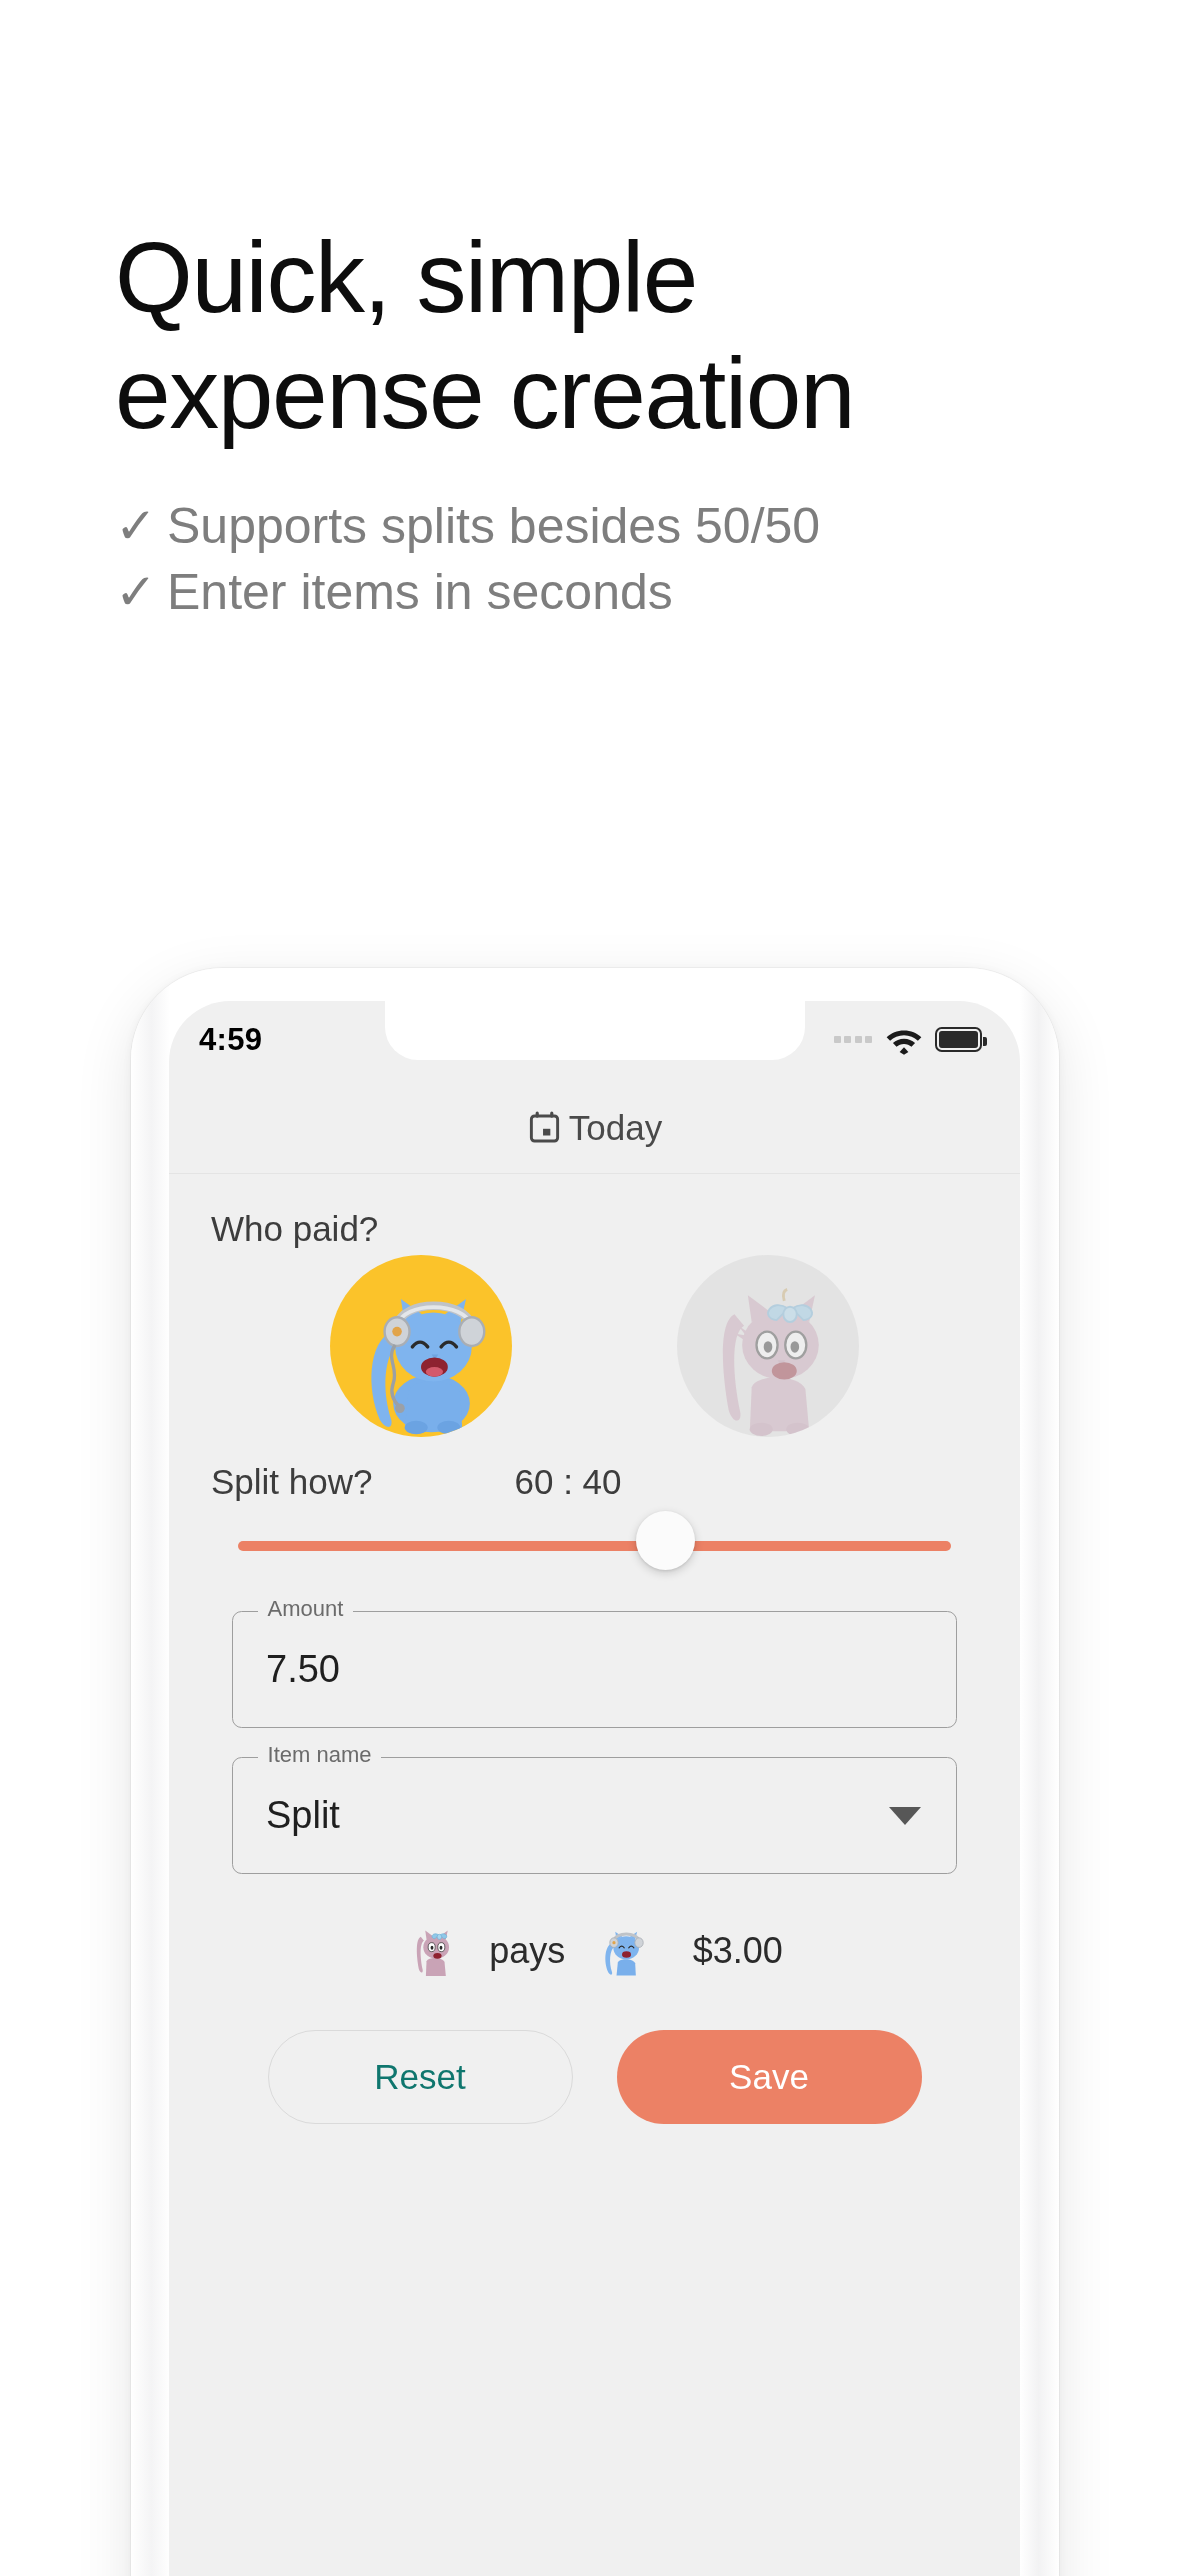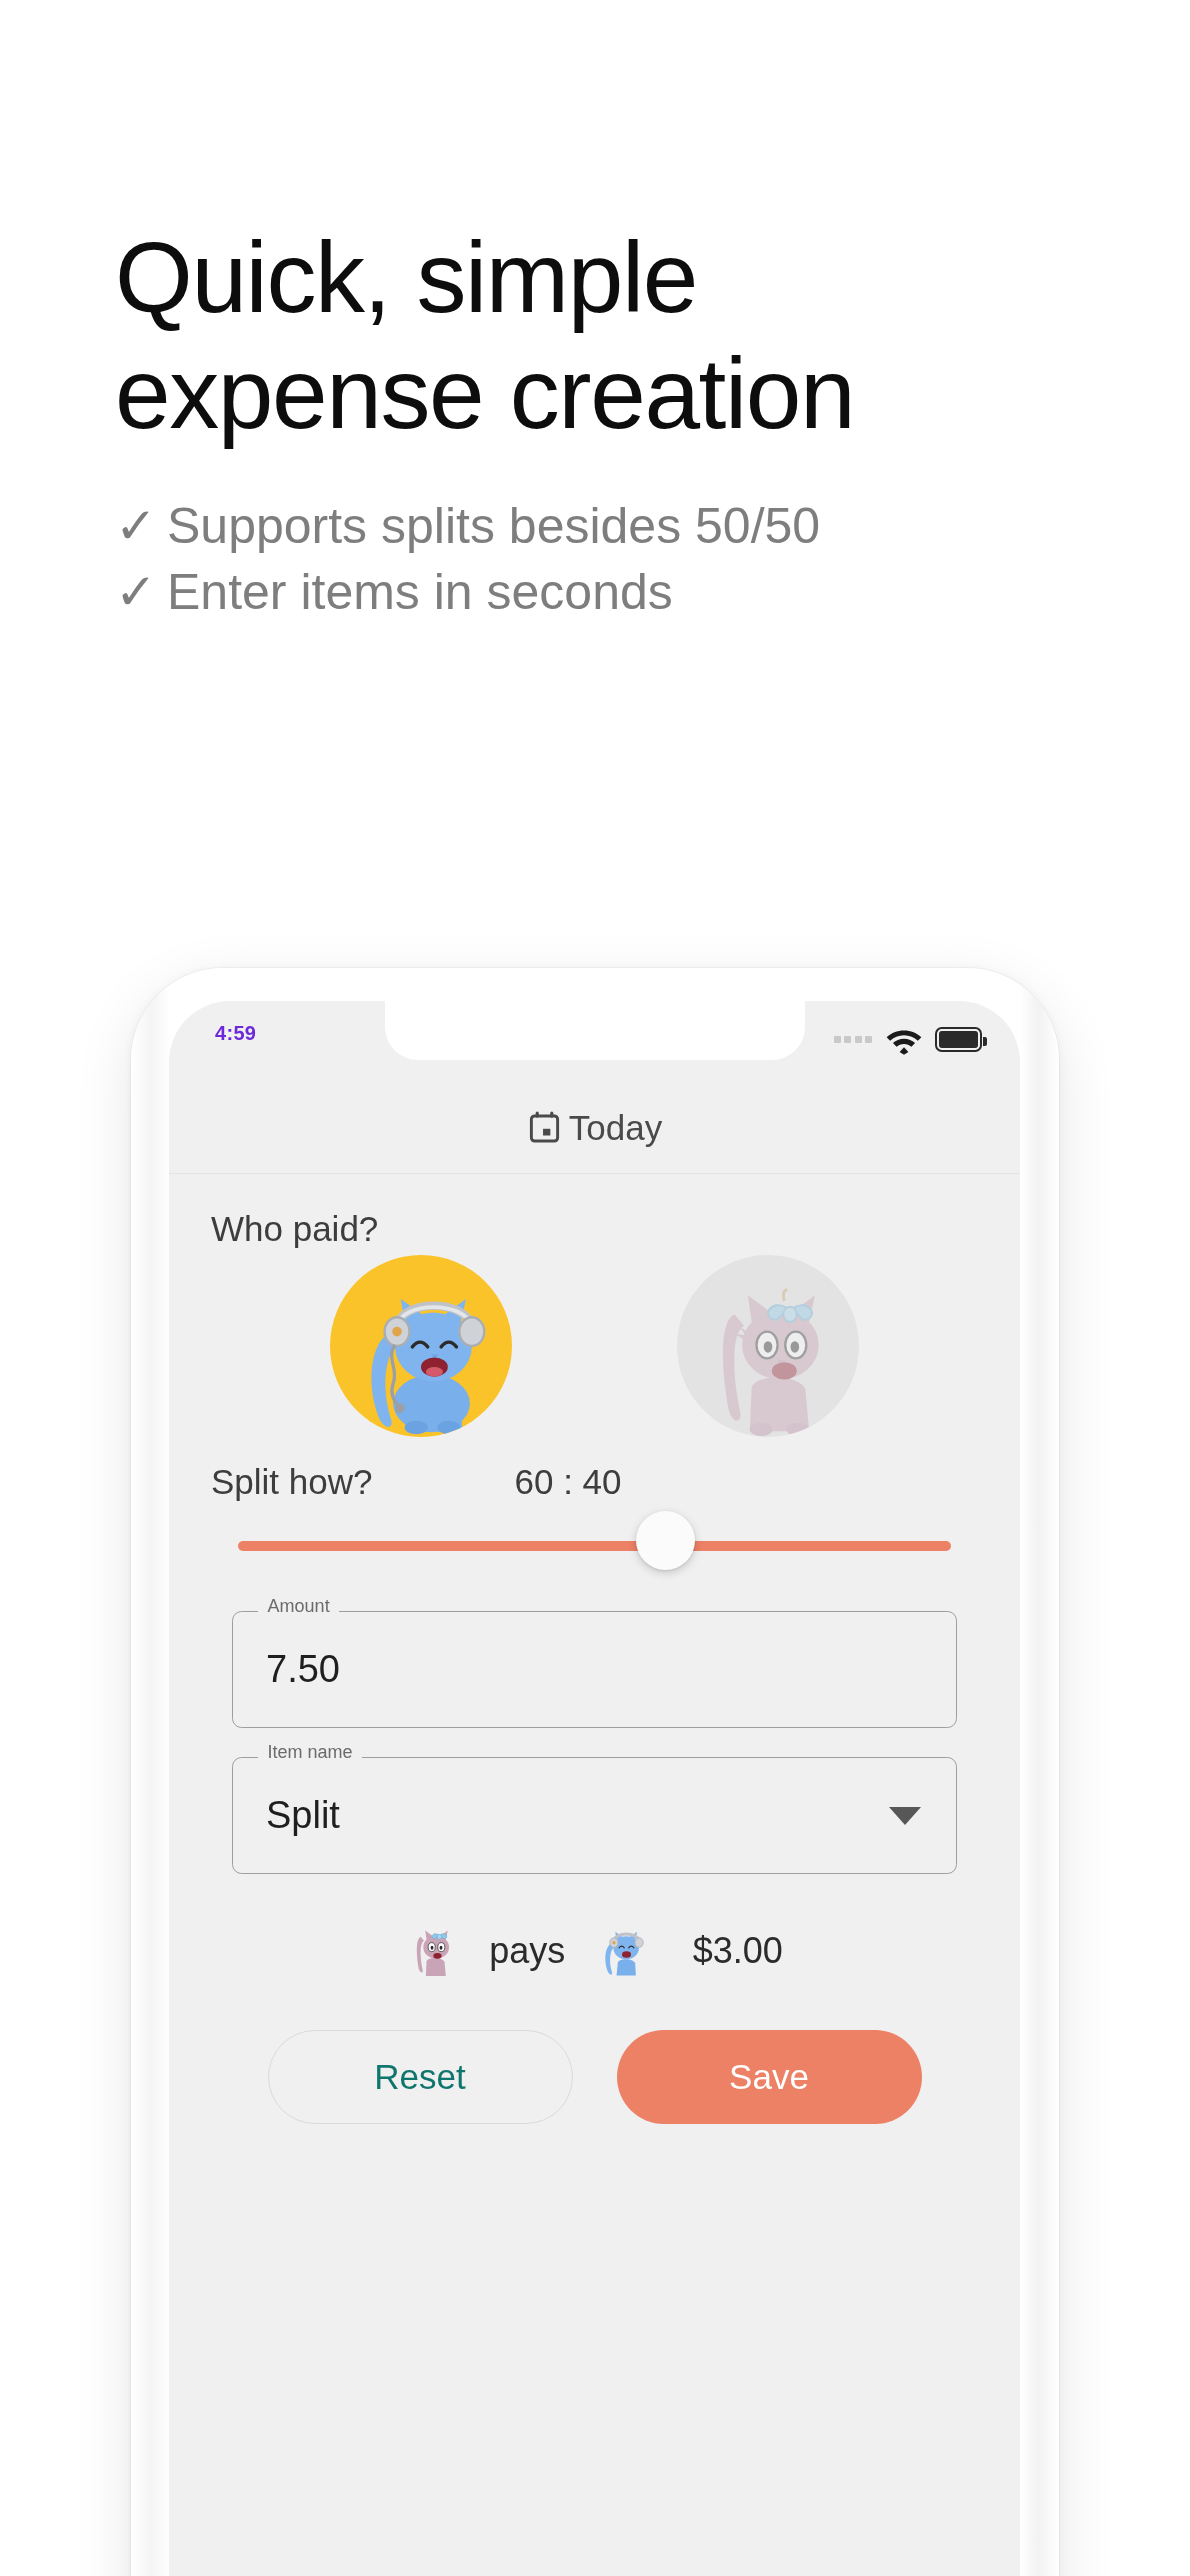--- a/index.html
+++ b/index.html
@@ -91,25 +91,25 @@
     left: 50%;
     transform: translateX(-50%);
     top: 0;
     width: 420px;
     height: 59px;
     background: #ffffff;
     border-radius: 0 0 33px 33px;
   }
   .status-time {
     position: absolute;
-    left: 46px;
+    left: 30px;
     top: 21px;
-    font-size: 20px;
+    font-size: 31px;
     font-weight: 700;
-    color: #6d28d9;
+    color: #000000;
     letter-spacing: 0.3px;
   }
   .status-right {
     position: absolute;
     right: 38px;
     top: 23px;
     display: flex;
     align-items: center;
     gap: 11.5px;
   }
@@ -238,21 +238,21 @@
     box-sizing: border-box;
     display: flex;
     align-items: center;
   }
   .field-label {
     position: absolute;
     top: -16.3px;
     left: 25px;
     background: #f0f0f0;
     padding: 0 9.6px;
-    font-size: 18px;
+    font-size: 22px;
     color: #6b6b6b;
   }
   .field-value {
     padding-left: 33px;
     font-size: 38px;
     color: #1f1f1f;
   }
   .field-caret {
     margin-left: auto;
     margin-right: 35px;

